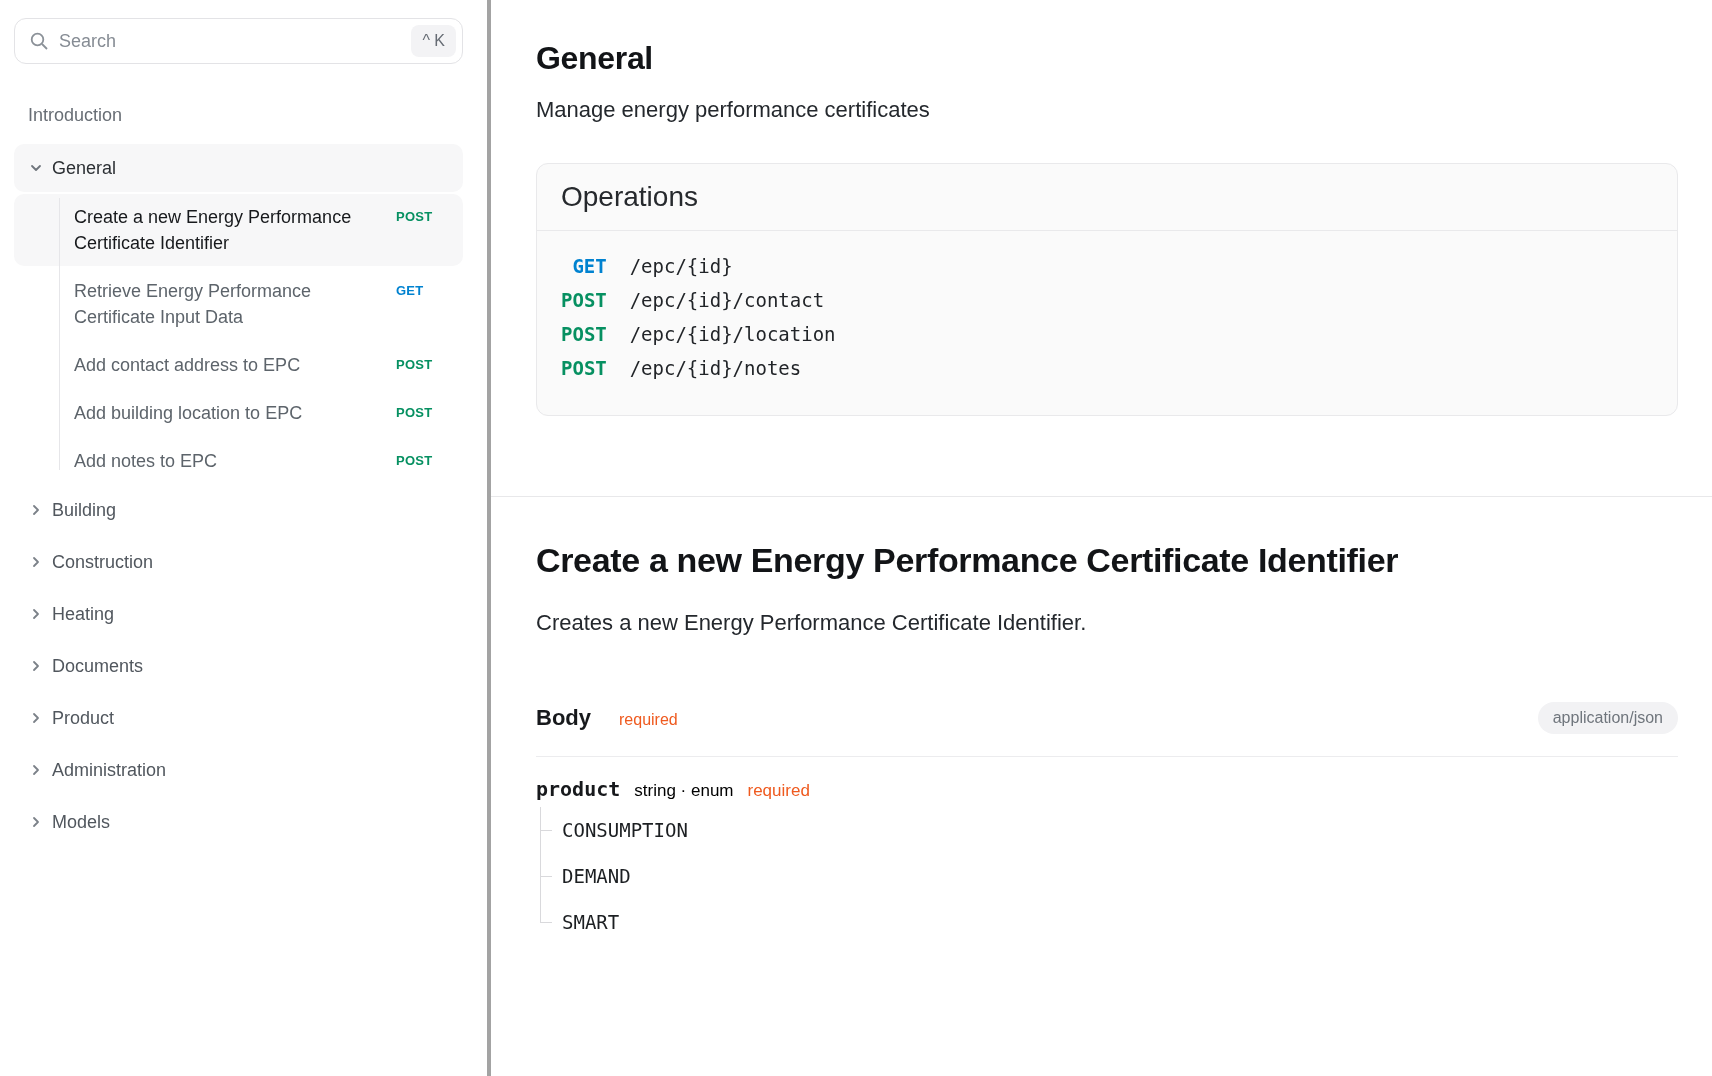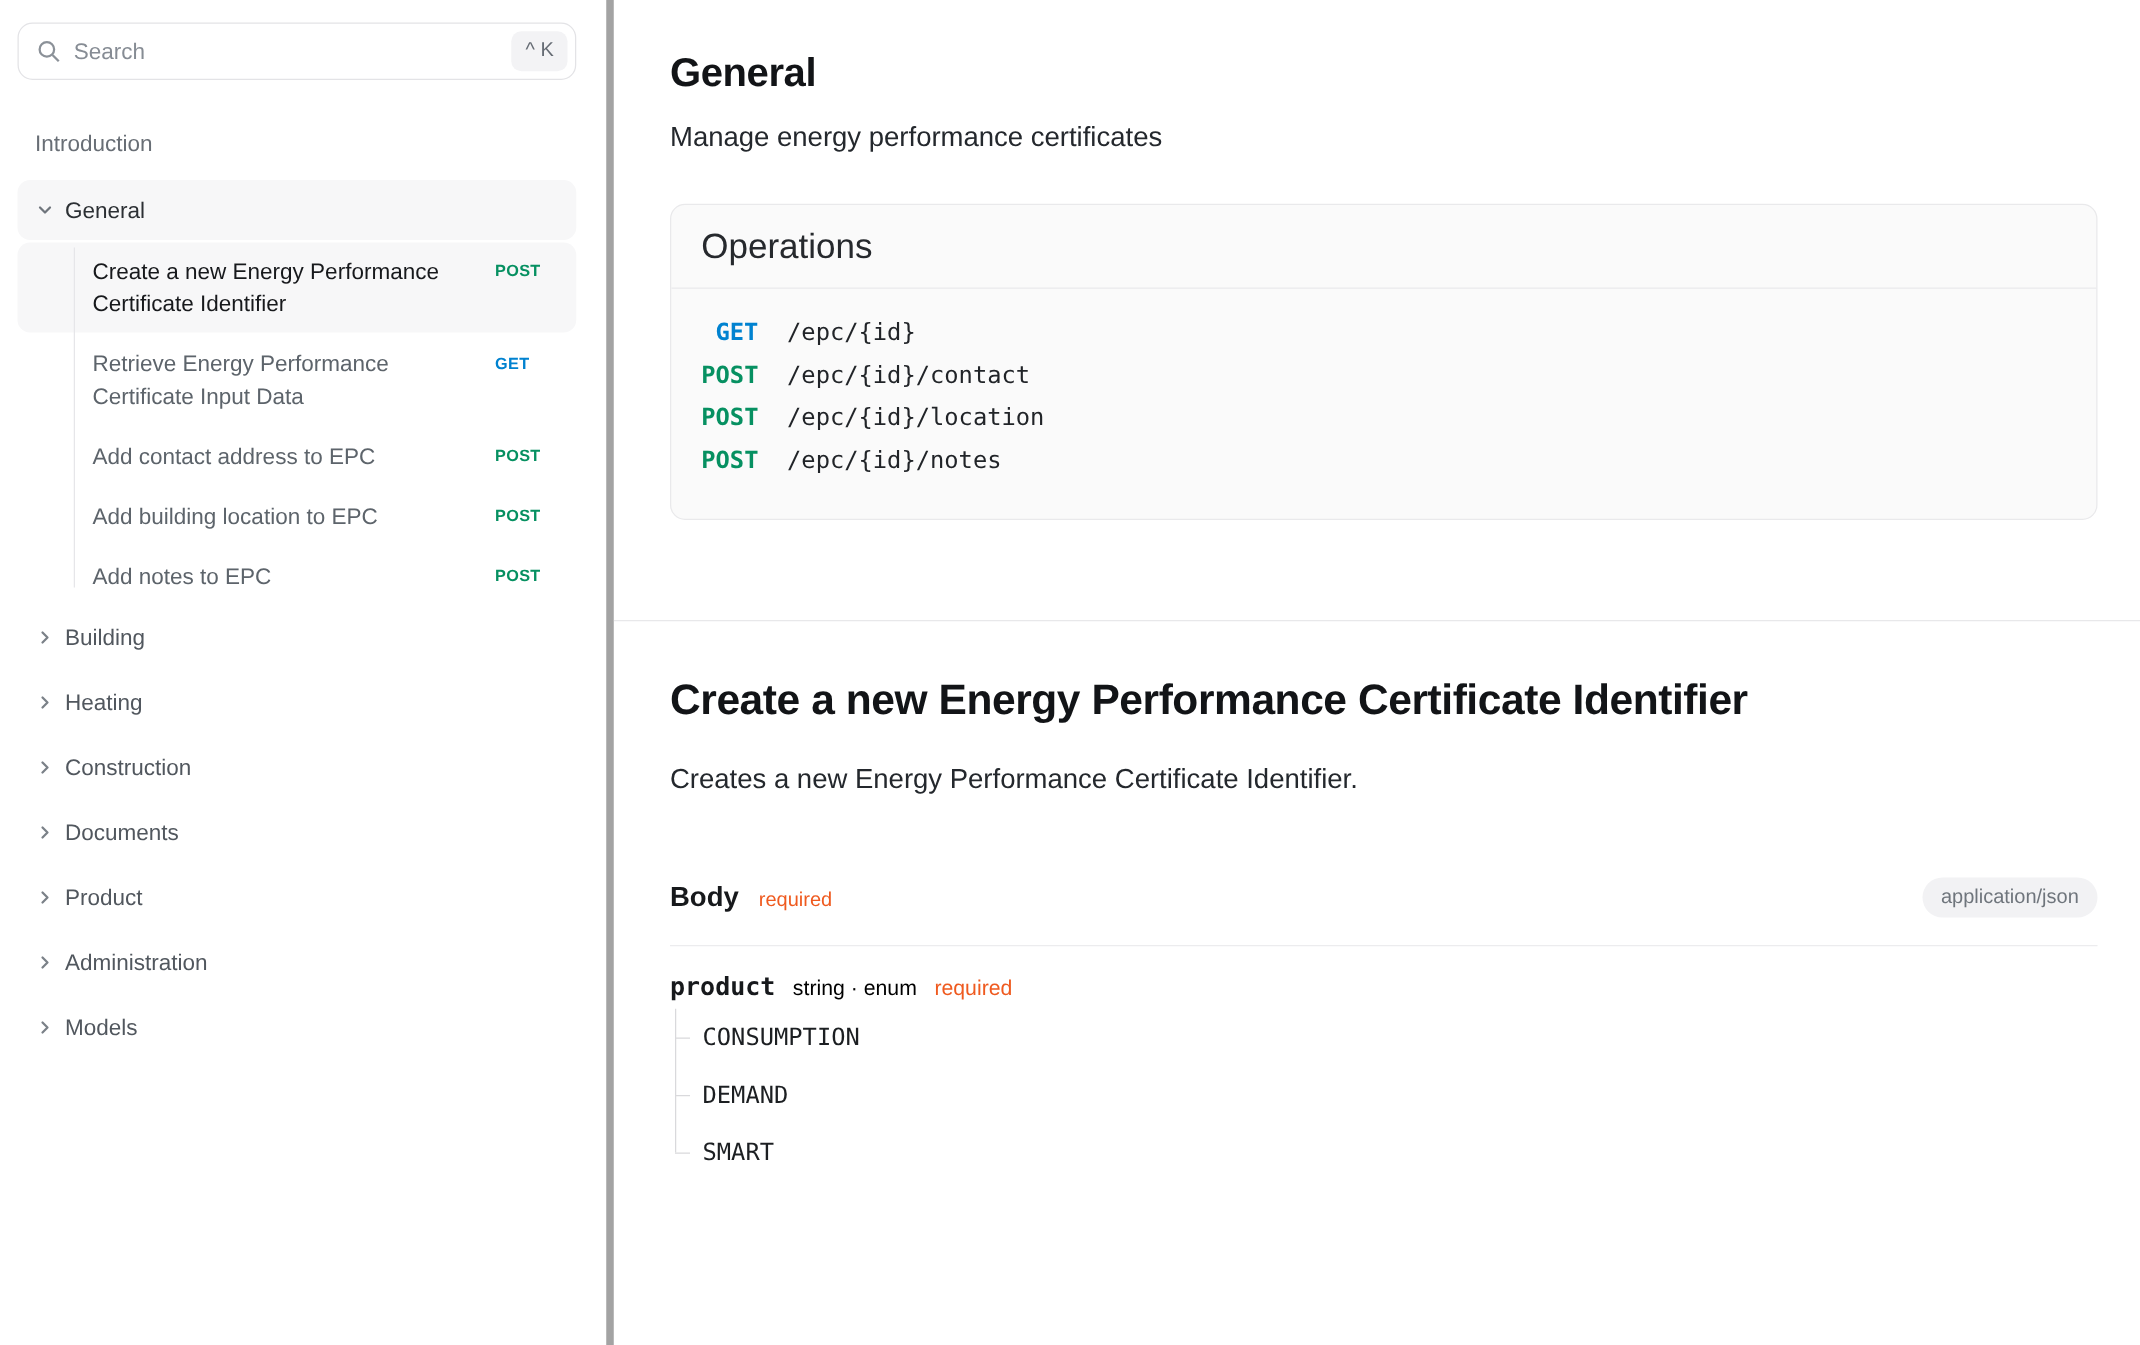--- a/index.html
+++ b/index.html
@@ -1,21 +1,21 @@
 <!DOCTYPE html>
 <html style="--c-post: #069061; --c-get: #0082d0; --c-required: #ef5a1f;"><head>
 <meta charset="utf-8">
 <style>
   * { margin:0; padding:0; box-sizing:border-box; }
   html,body { width:1712px; height:1076px; overflow:hidden; background:#ffffff;
               font-family:"Liberation Sans","DejaVu Sans",sans-serif; color:#17191c; }
   .app { display:flex; width:100%; height:100%; }
 
   
-  .sidebar { width:491px; min-width:491px; height:100%; border-right:6px solid #a3a3a3;
+  .sidebar { width:491px; min-width:491px; height:100%; border-right:4px solid #a3a3a3;
              padding:18px 24px 0 14px; background:#fff; }
   .searchbox { display:flex; align-items:center; height:46px; border:1px solid #e3e3e6;
                border-radius:12px; padding:0 6px 0 14px; background:#fff; }
   .searchbox .sicon { width:20px; height:20px; margin-right:10px; flex:none; }
   .searchbox input { border:none; outline:none; flex:1; font-size:18px; color:#30343a;
                      font-family:inherit; background:transparent; }
   .searchbox input::placeholder { color:#868c94; }
   .kbd-chip { background:#f3f3f5; border-radius:8px; padding:7px 11px; font-size:16px;
               color:#666c74; white-space:nowrap; }
 
@@ -58,21 +58,21 @@
              line-height:34px; color:#212428; cursor:pointer; white-space:pre; }
   .op-line .method { display:inline-block; width:4ch; text-align:right; font-weight:600; }
   .op-line .path { margin-left:2ch; }
 
   .section-divider { border:none; border-top:1px solid #e8e8ea; margin-top:80px; }
 
   h1.endpoint-title { font-size:34px; font-weight:700; color:#121417; margin-top:44px; letter-spacing:-.01em; }
   .endpoint-desc { font-size:22px; color:#24282d; margin-top:30px; }
 
   .body-row { margin-top:66px; display:flex; align-items:center; justify-content:space-between; }
-  .body-left { display:flex; align-items:baseline; gap:16px; }
+  .body-left { display:flex; align-items:baseline; gap:28px; }
   .body-title { font-size:22px; font-weight:600; color:#17191c; }
   .required { color:var(--c-required,#ef5a1f); font-size:16px; }
   .ct-pill { background:#f2f2f4; color:#6f757c; font-size:16px; border-radius:999px;
              padding:7px 15px; cursor:pointer; }
 
   .body-hr { border:none; border-top:1px solid #ececee; margin-top:22px; }
 
   .prop-row { margin-top:20px; display:flex; align-items:baseline; gap:14px; }
   .prop-name { font-family:"DejaVu Sans Mono","Liberation Mono",monospace; font-size:20px;
                font-weight:600; color:#17191c; }
@@ -155,30 +155,30 @@
         </span>
         <span>Building</span>
       </div>
 
       <div class="navrow section-row">
         <span class="chev">
           <svg width="14" height="14" viewBox="0 0 14 14" fill="none" stroke="#7b8188" stroke-width="1.8" stroke-linecap="round" stroke-linejoin="round">
               <polyline points="5,3 9,7 5,11"></polyline>
             </svg>
         </span>
+        <span>Construction</span>
+      </div>
+
+      <div class="navrow section-row">
+        <span class="chev">
+          <svg width="14" height="14" viewBox="0 0 14 14" fill="none" stroke="#7b8188" stroke-width="1.8" stroke-linecap="round" stroke-linejoin="round">
+              <polyline points="5,3 9,7 5,11"></polyline>
+            </svg>
+        </span>
         <span>Heating</span>
-      </div>
-
-      <div class="navrow section-row">
-        <span class="chev">
-          <svg width="14" height="14" viewBox="0 0 14 14" fill="none" stroke="#7b8188" stroke-width="1.8" stroke-linecap="round" stroke-linejoin="round">
-              <polyline points="5,3 9,7 5,11"></polyline>
-            </svg>
-        </span>
-        <span>Construction</span>
       </div>
 
       <div class="navrow section-row">
         <span class="chev">
           <svg width="14" height="14" viewBox="0 0 14 14" fill="none" stroke="#7b8188" stroke-width="1.8" stroke-linecap="round" stroke-linejoin="round">
               <polyline points="5,3 9,7 5,11"></polyline>
             </svg>
         </span>
         <span>Documents</span>
       </div>

